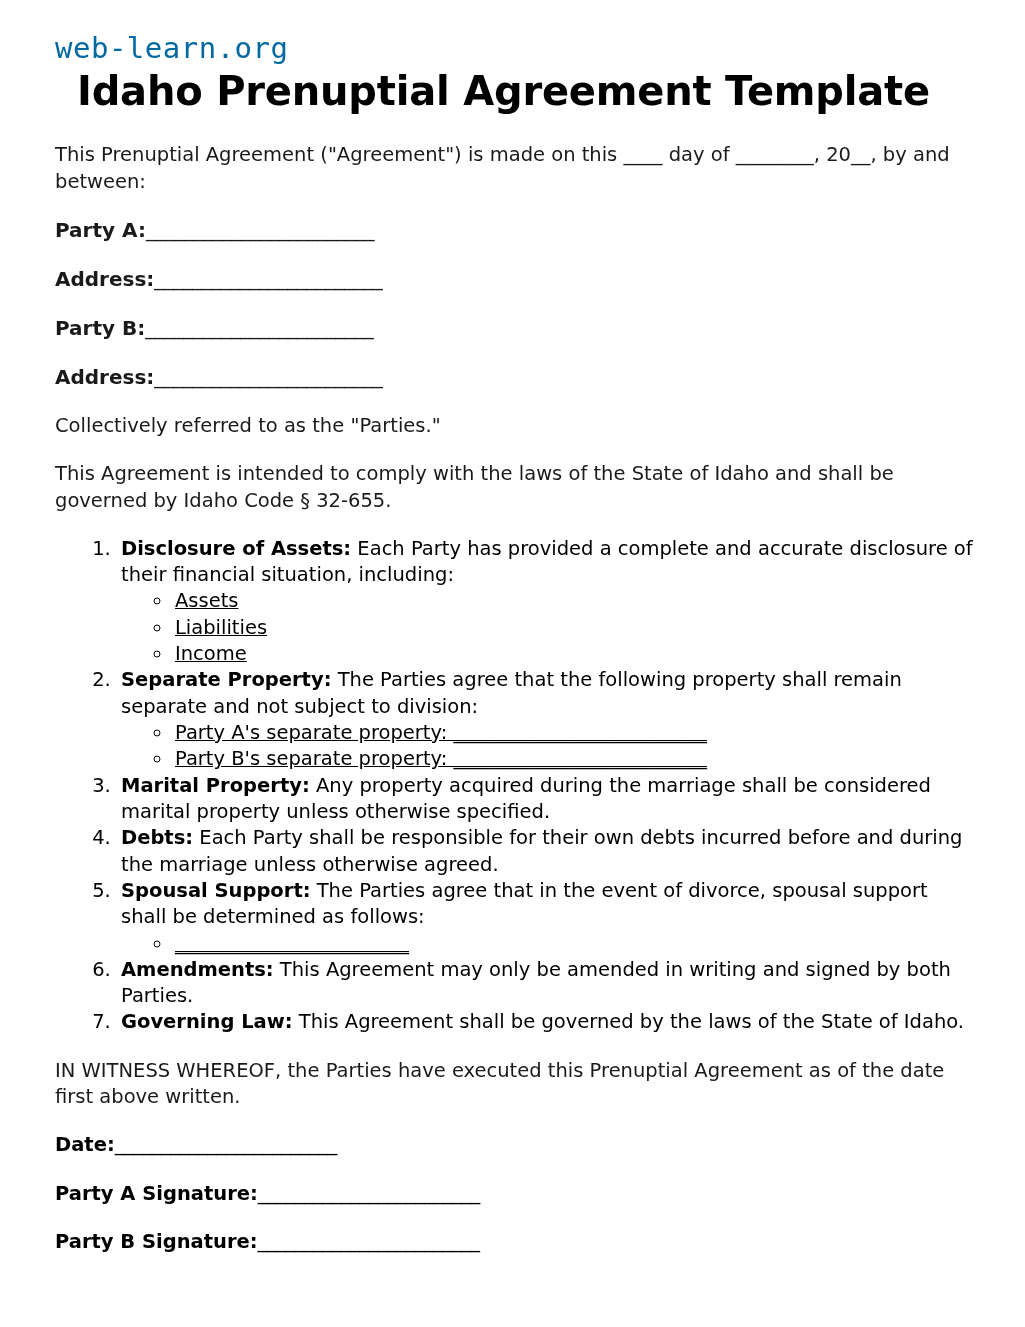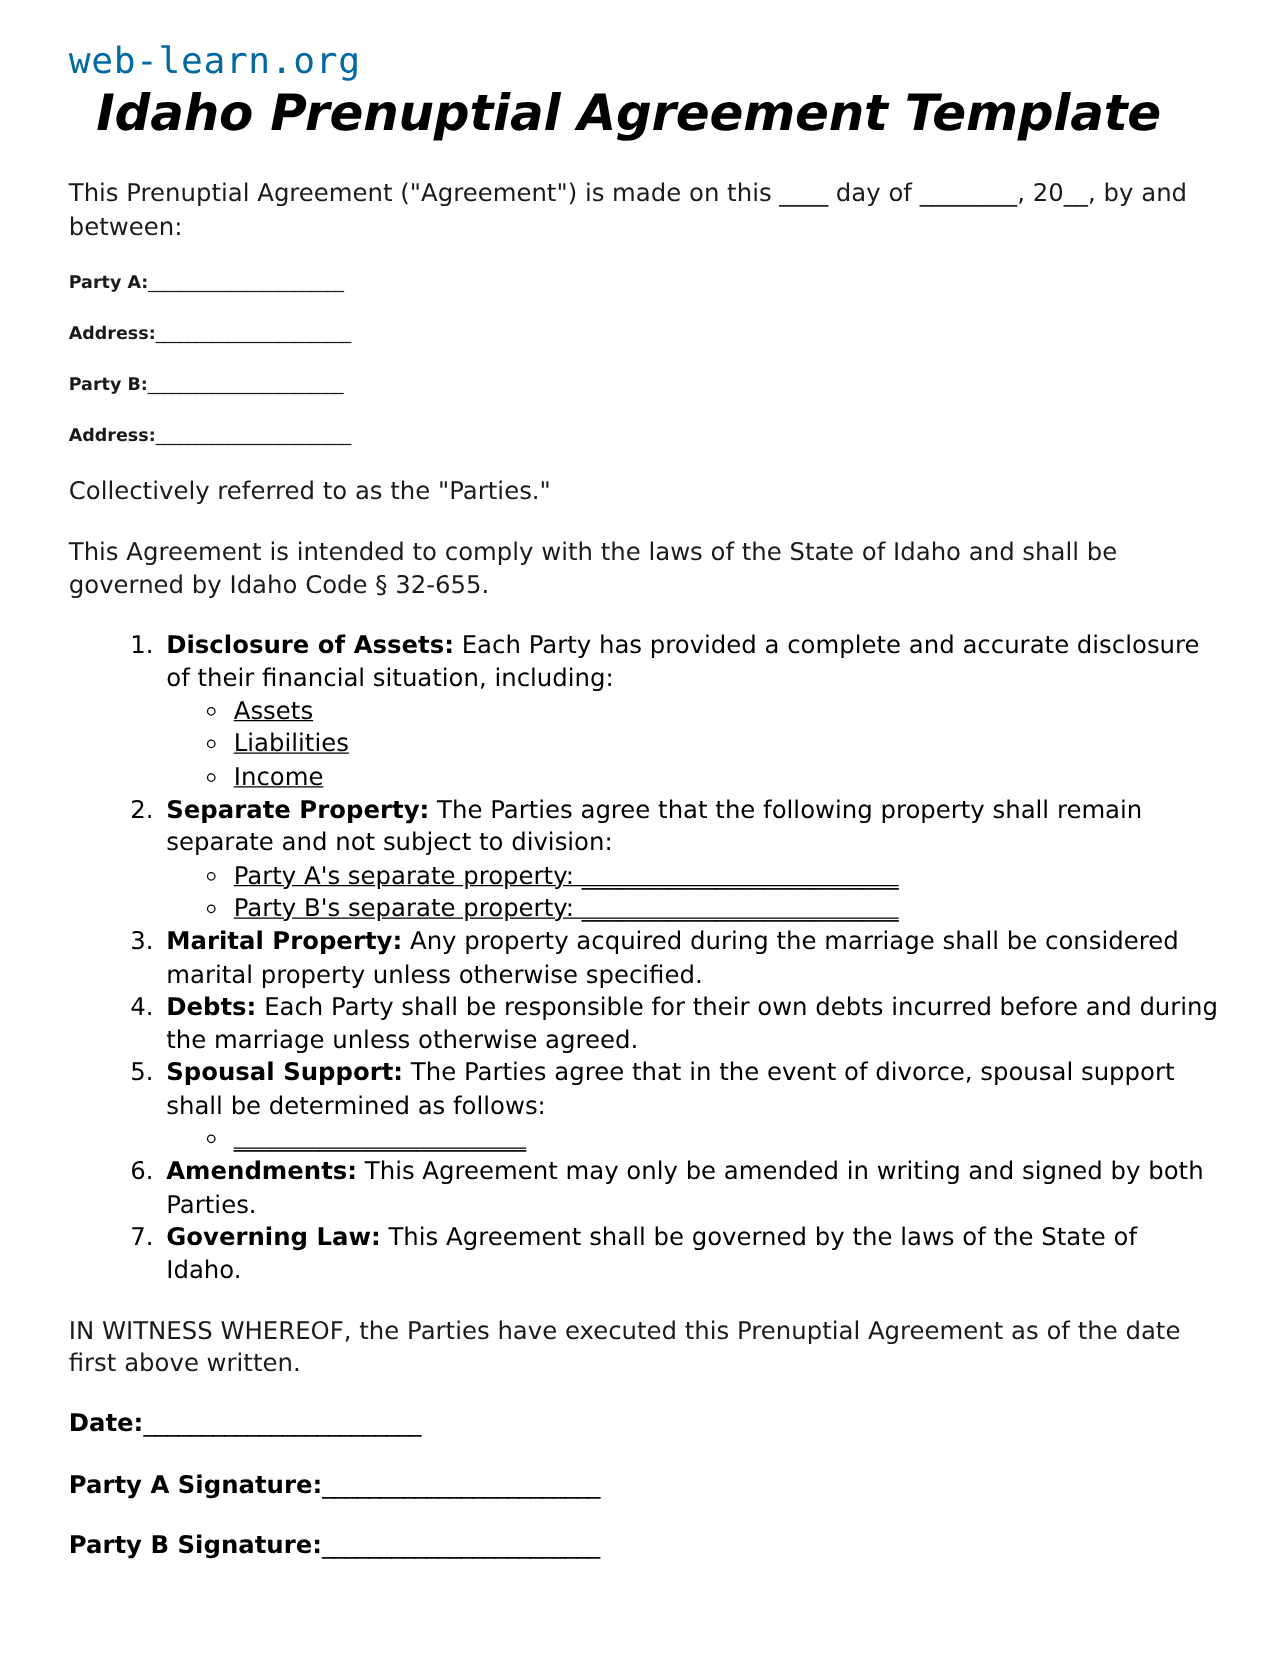--- a/index.html
+++ b/index.html
@@ -34,50 +34,49 @@
   }
   .doc-title {
     font-family: "DejaVu Sans", "Liberation Sans", sans-serif;
     font-weight: bold;
     font-size: 40px;
     line-height: 1.15;
     margin: 0 0 28px 0;
     padding-left: 22px;
     color: #000000;
     letter-spacing: -0.2px;
-    font-style: italic;
   }
   p.body-text {
     font-size: 19.5px;
     line-height: 1.35;
     margin: 0 0 22px 0;
     color: #1a1a1a;
   }
   p.field-line {
-    font-size: 14px;
+    font-size: 20px;
     line-height: 1.35;
     margin: 0 0 22px 0;
     color: #1a1a1a;
   }
   p.field-line .fld-label {
     font-weight: bold;
   }
   .blank {
     font-weight: normal;
     letter-spacing: -0.5px;
   }
   ol.agree-list {
     font-size: 19.5px;
     line-height: 1.35;
     margin: 0 0 22px 0;
     padding-left: 58px;
     list-style-type: decimal;
   }
   ol.agree-list > li {
-    margin: 0 0 0 16px;
+    margin: 0 0 0 4px;
     padding-left: 4px;
   }
   ol.agree-list > li .term {
     font-weight: bold;
   }
   ul.sub-list {
     list-style-type: circle;
     margin: 0;
     padding-left: 52px;
     font-size: 19.5px;

